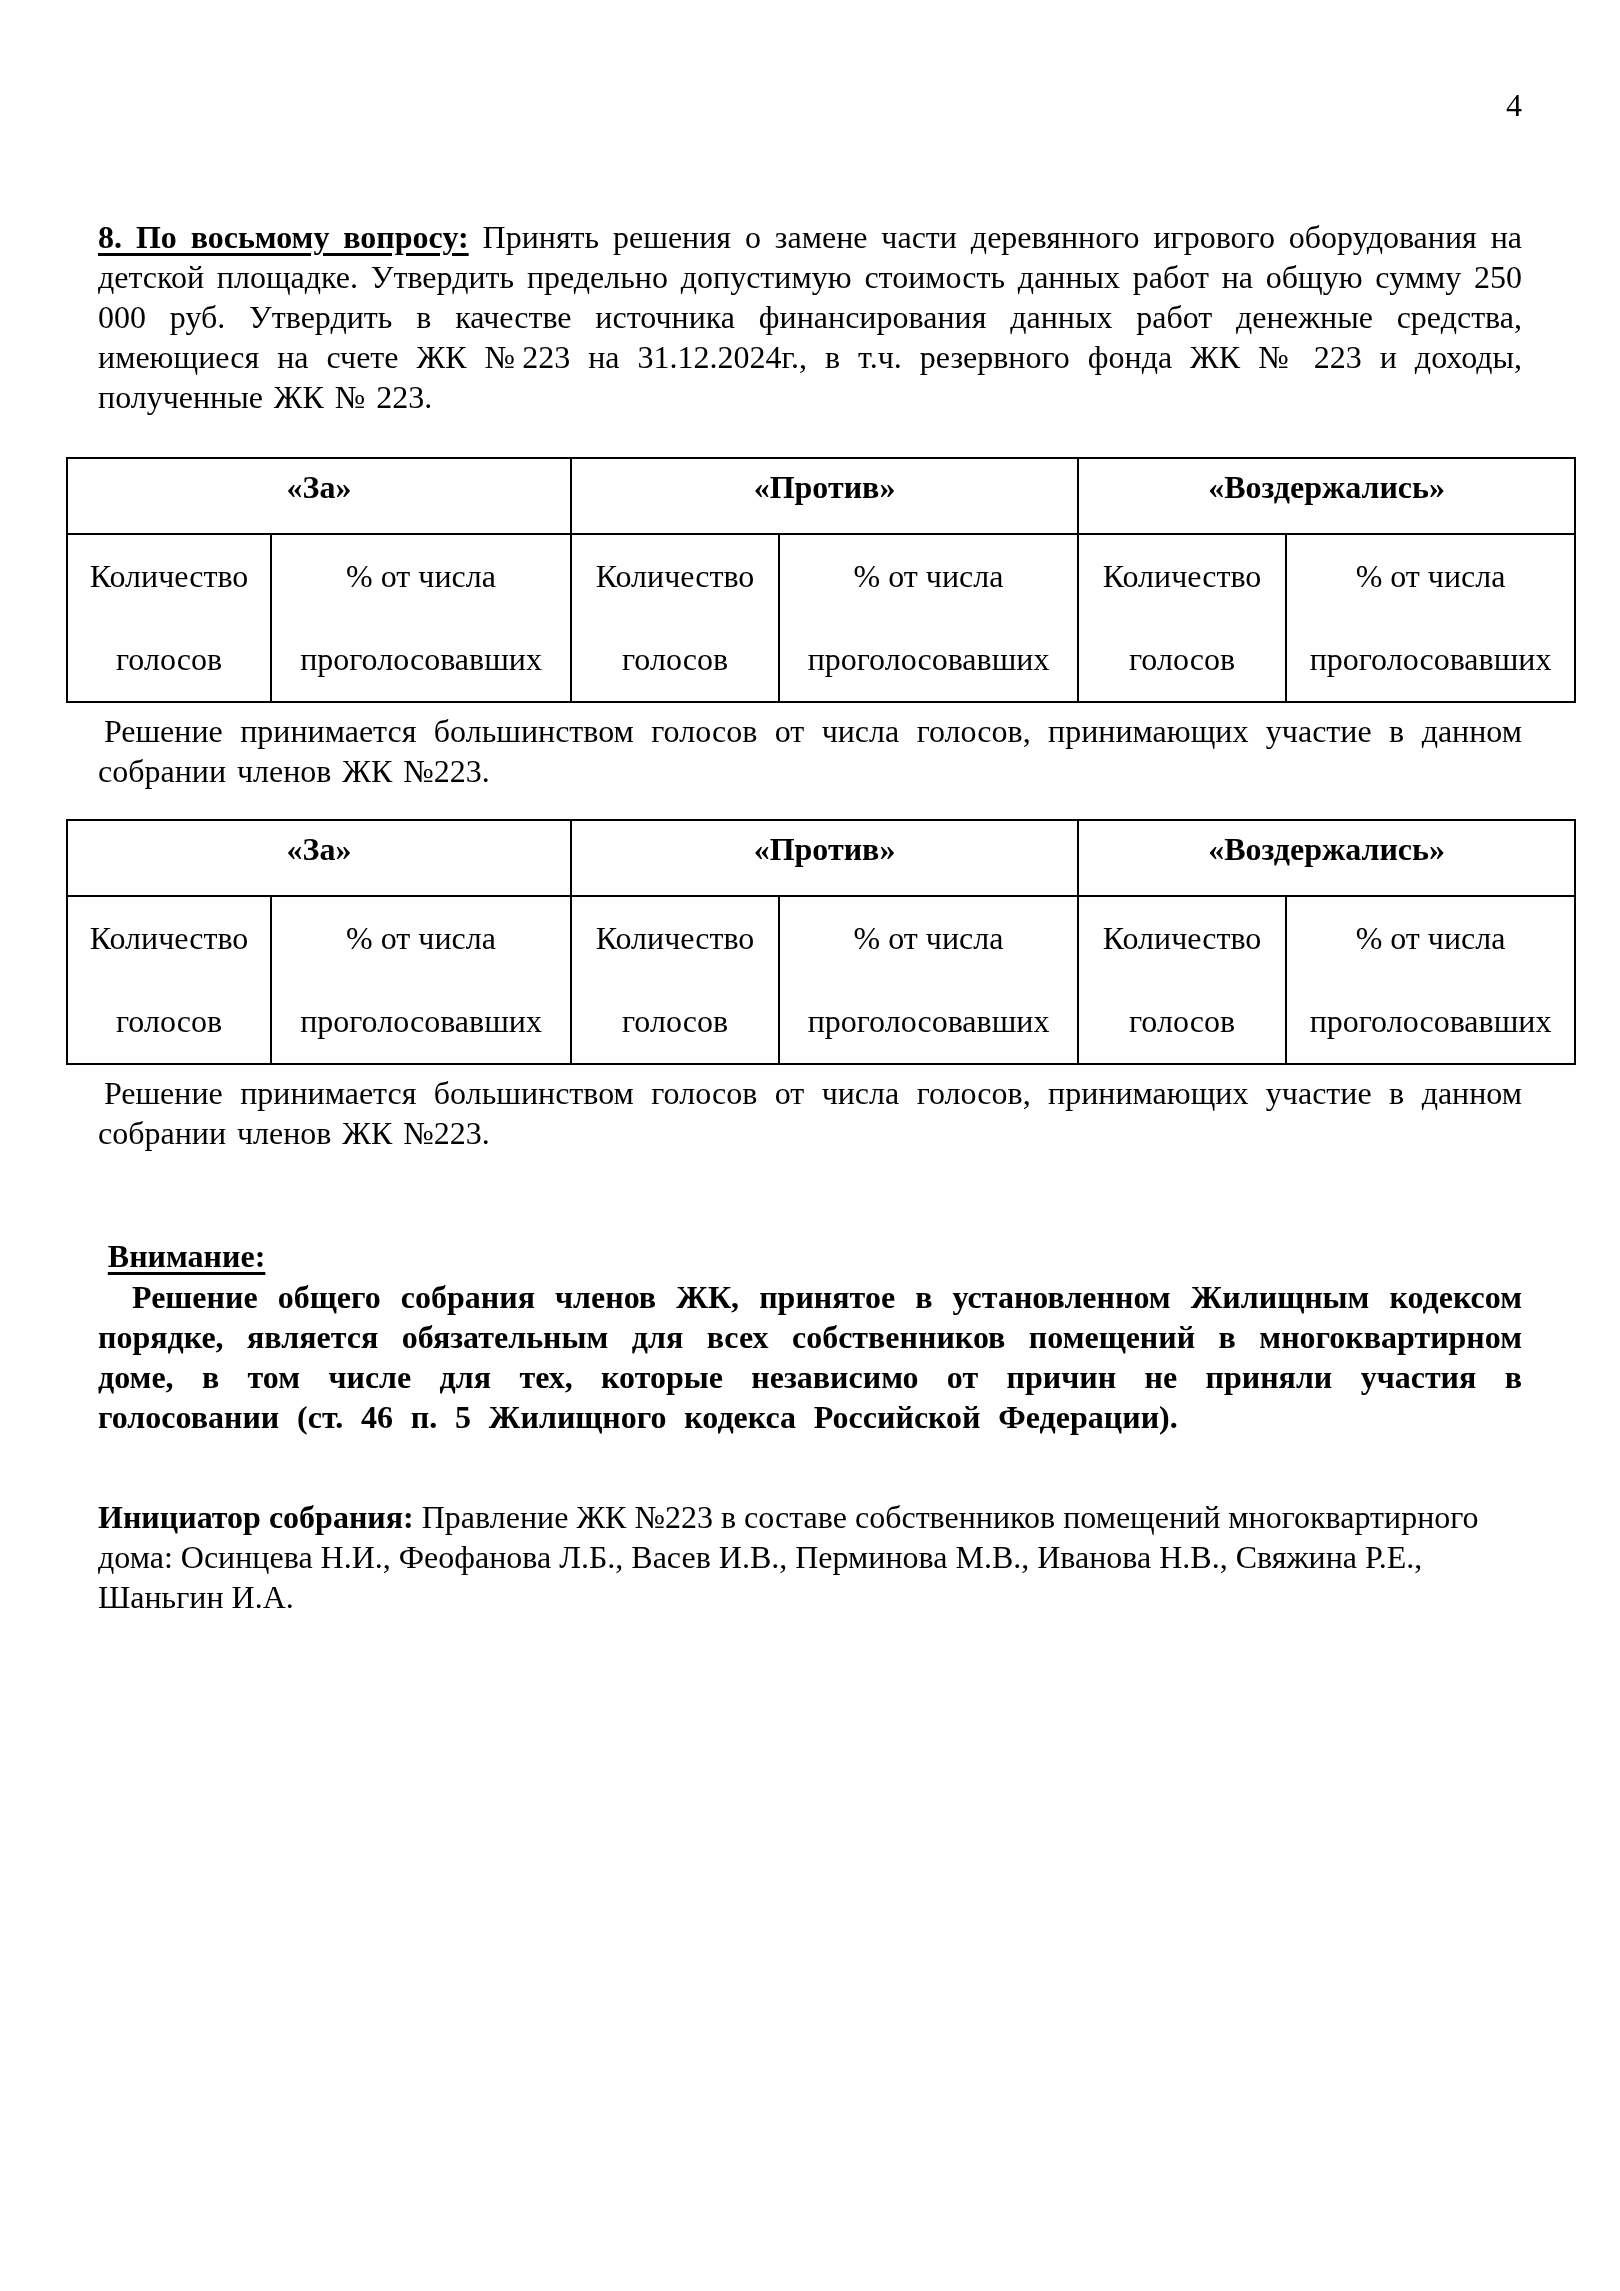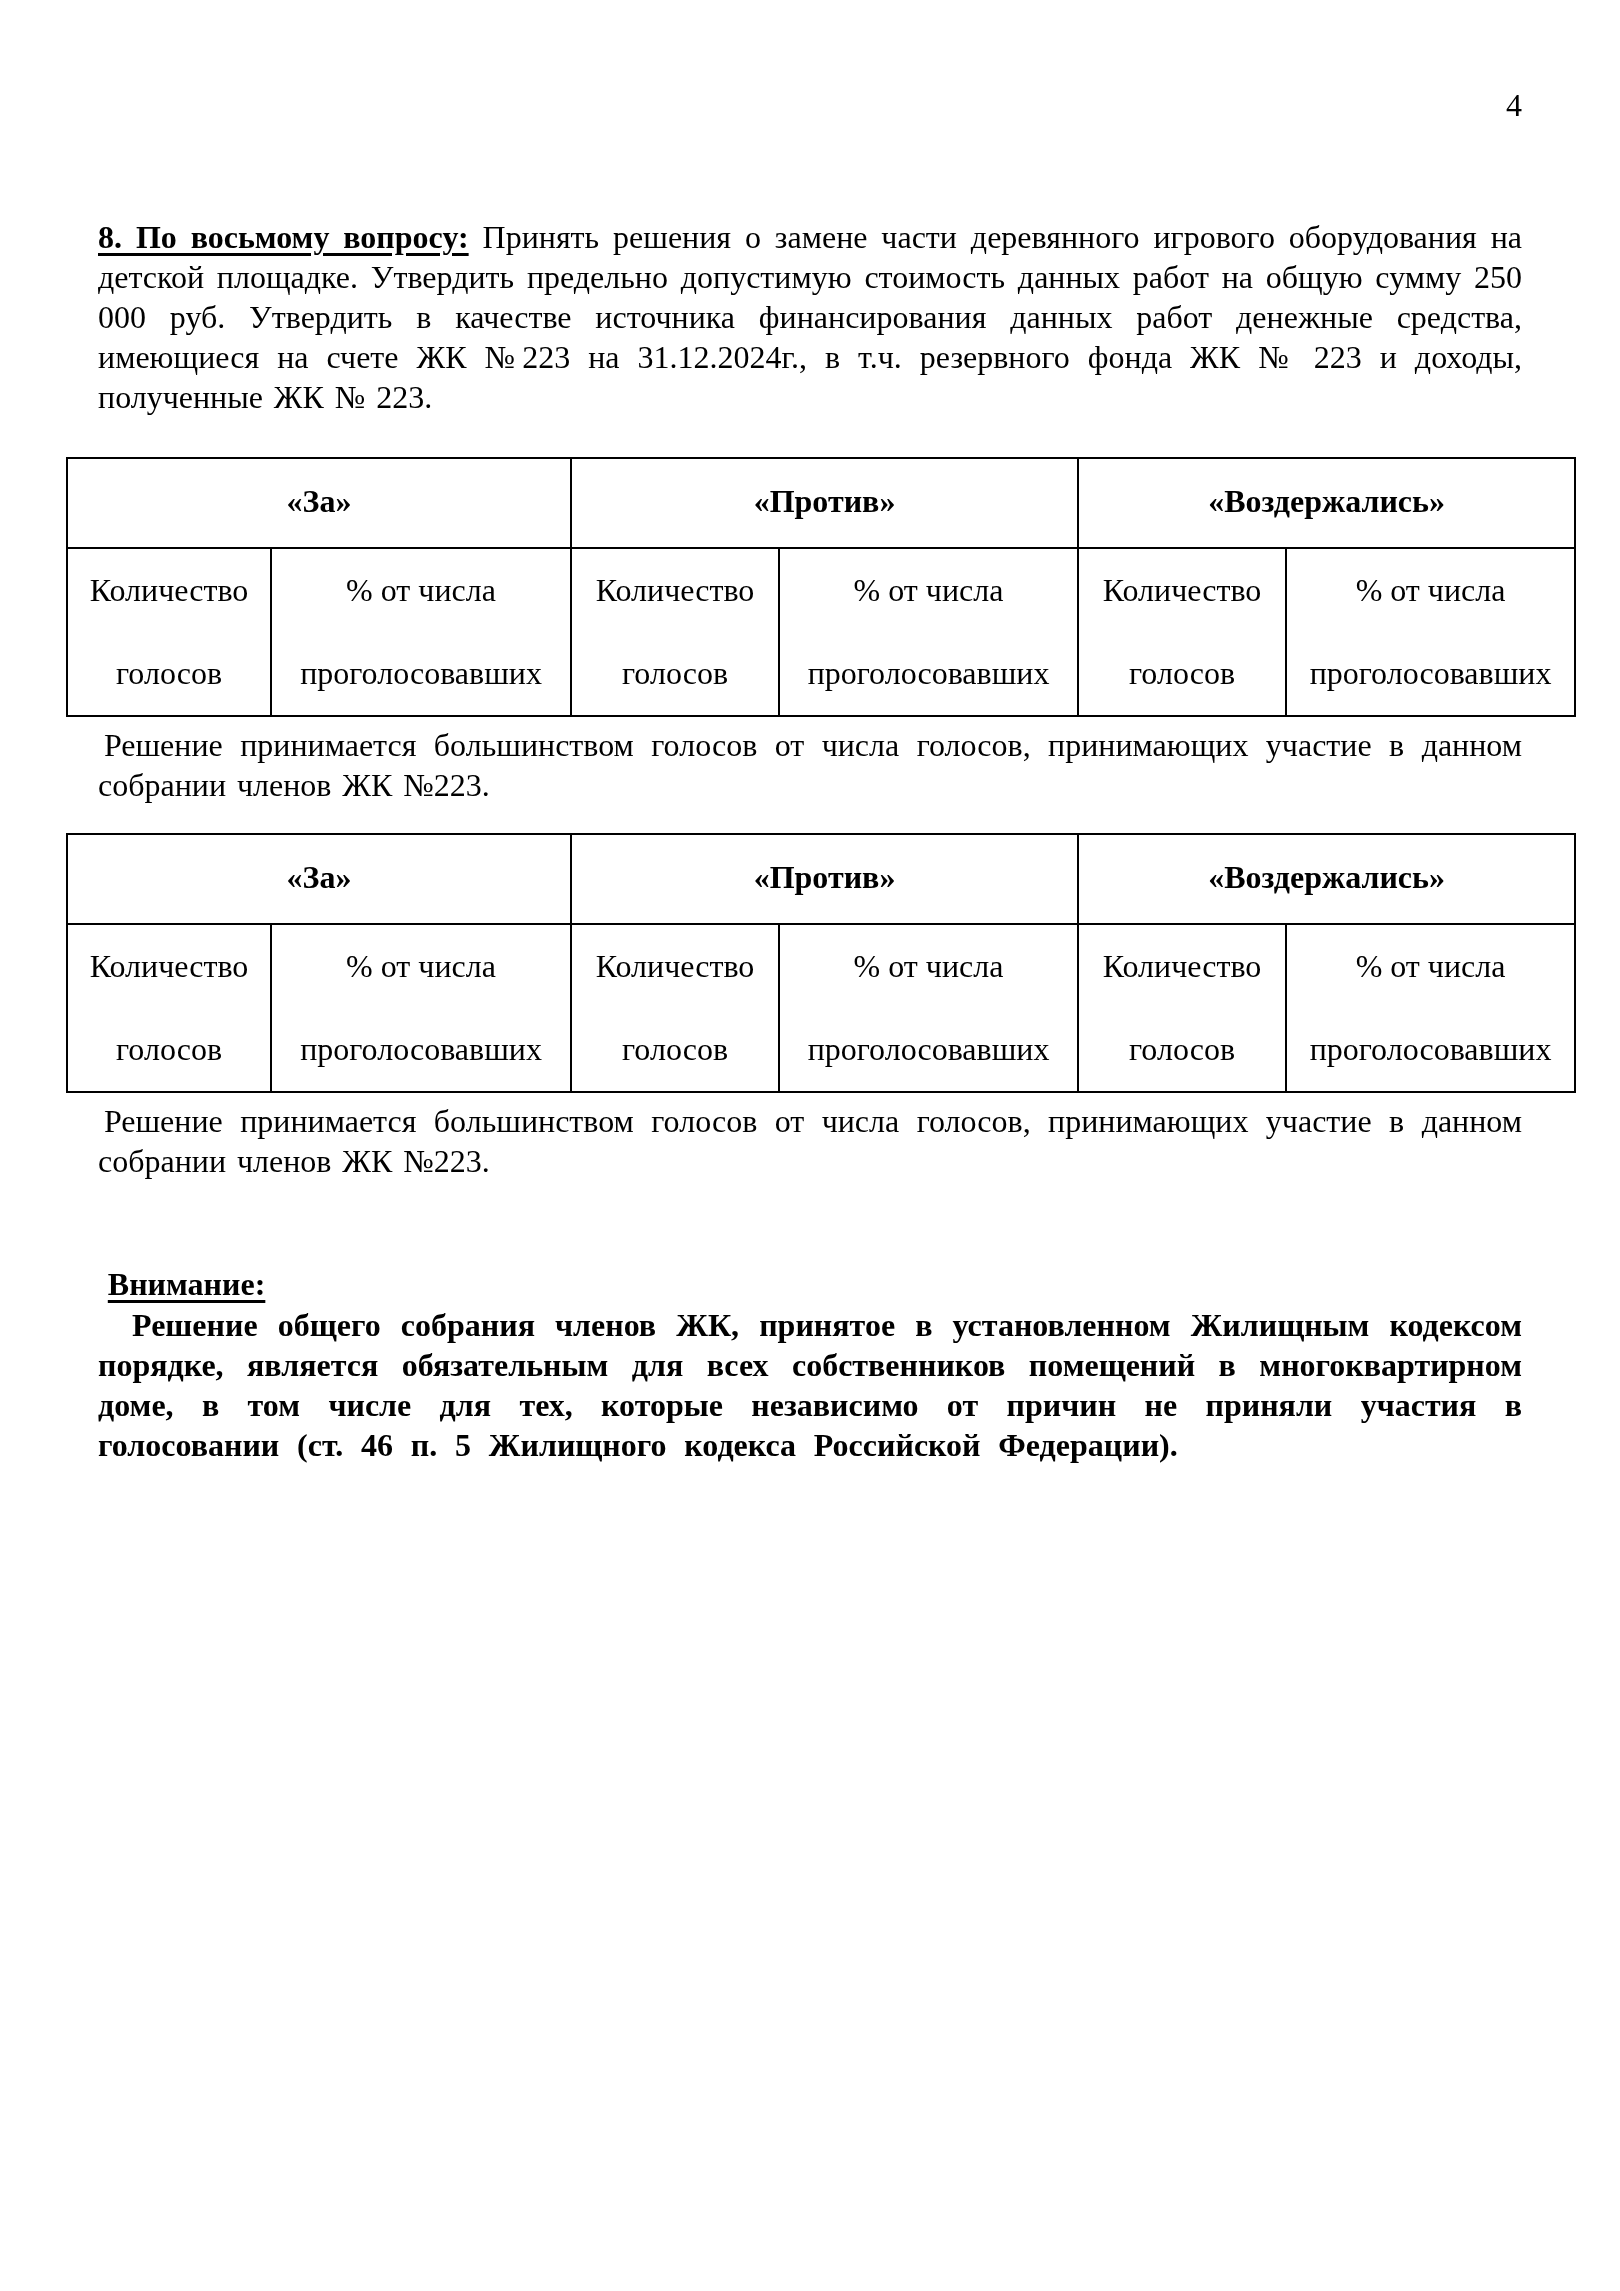--- a/index.html
+++ b/index.html
@@ -34,21 +34,21 @@
     border: 2.9px solid #000;
   }
   .vote-table td {
     border: 2px solid #000;
     text-align: center;
     vertical-align: top;
     padding: 0;
   }
   .group-row td {
     height: 66px;
-    padding-top: 22px;
+    padding-top: 8px;
     font-weight: bold;
     border-bottom: 2.9px solid #000;
     text-align: center;
   }
   .sub-row td {
     height: 122px;
     line-height: 83px;
     border-bottom: 2.9px solid #000;
   }
   .value-row td {
@@ -133,15 +133,16 @@
       </tr>
     </tbody>
   </table>
 
   <p class="justify decision">Решение принимается большинством голосов от числа голосов, принимающих участие в данном собрании членов ЖК №223.</p>
 
   <p class="attention-label"><span class="label-bu">Внимание:</span></p>
 
   <p class="justify attention-text">Решение общего собрания членов ЖК, принятое в установленном Жилищным кодексом порядке, является обязательным для всех собственников помещений в многоквартирном доме, в том числе для тех, которые независимо от причин не приняли участия в голосовании (ст. 46 п. 5 Жилищного кодекса Российской Федерации).</p>
 
+  <p class="initiator"><span class="initiator-label">Инициатор собрания:</span> <span>Правление ЖК №223 в составе собственников помещений многоквартирного дома: Осинцева Н.И., Феофанова Л.Б., Васев И.В., Перминова М.В., Иванова Н.В., Свяжина Р.Е., Шаньгин И.А.</span></p>
 
 </div>
 
 
 </body></html>

